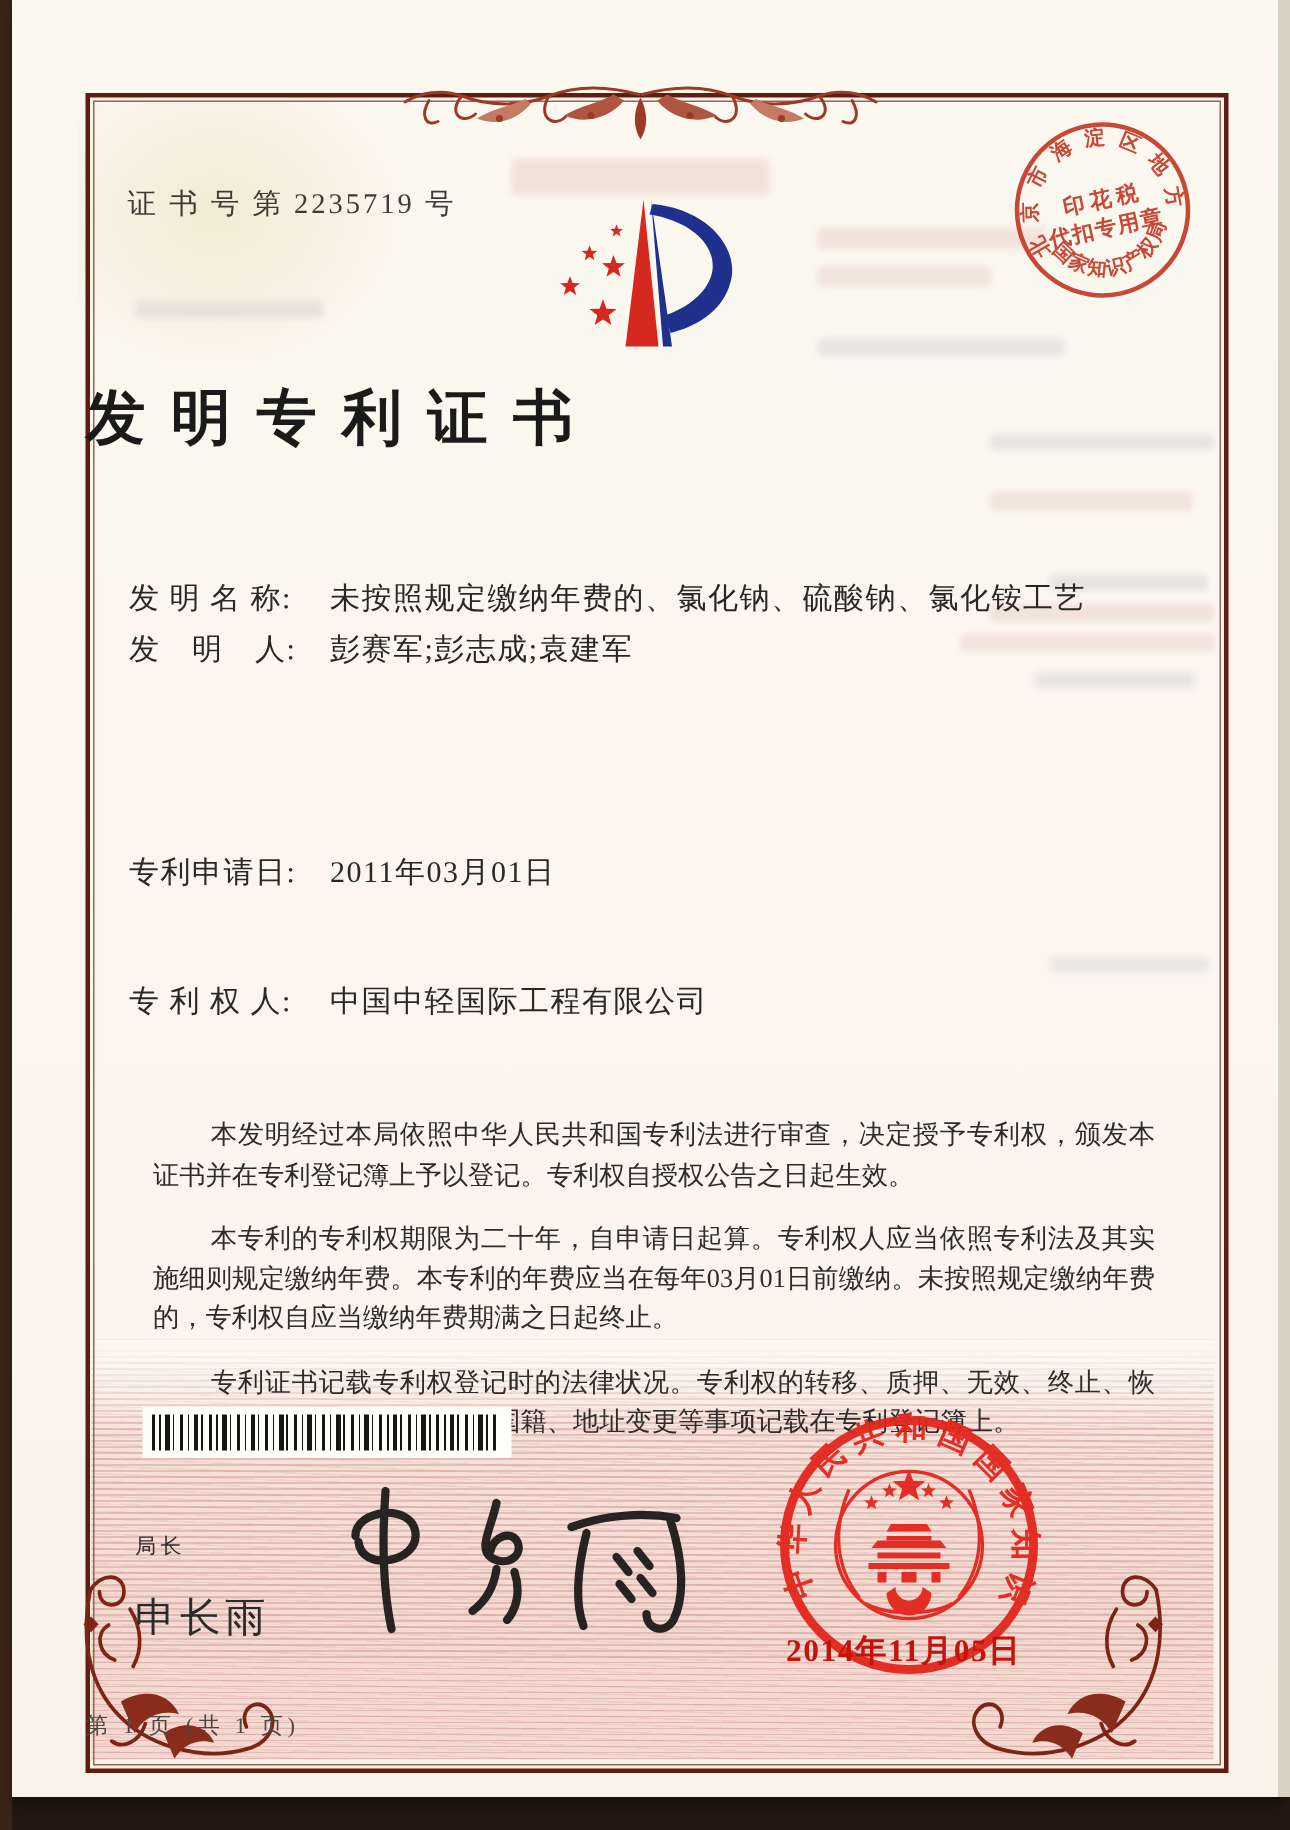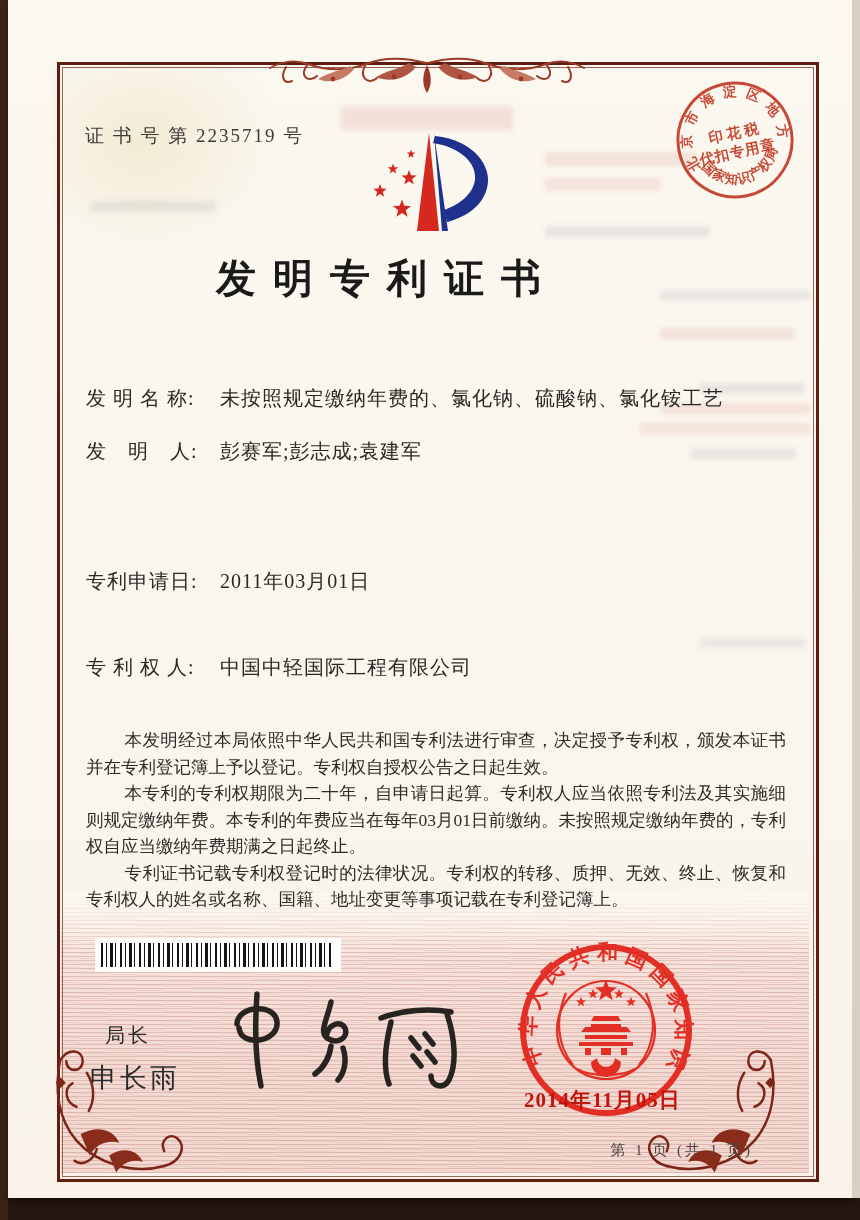--- a/index.html
+++ b/index.html
@@ -25,38 +25,38 @@
     background:
       repeating-linear-gradient(0deg, rgba(188,110,98,.30) 0 1px, rgba(188,110,98,0) 1px 4px),
       repeating-linear-gradient(2deg, rgba(205,140,128,.16) 0 1px, rgba(205,140,128,0) 1px 5px),
       linear-gradient(180deg,#fbf6ef 0%,#f6e3dc 22%,#f3dbd4 60%,#f2d9d2 100%);
   }
   .wavy::before{content:"";position:absolute;left:0;top:0;right:0;height:60px;
     background:linear-gradient(180deg,#fbf7ef 0%,rgba(251,247,239,0) 100%);}
   .ghost{position:absolute;filter:blur(2.5px);border-radius:3px;}
   .cert-no{position:absolute;left:77px;top:123px;font-size:19px;letter-spacing:2px;color:#3e3a36;}
   .title{position:absolute;left:49px;top:251px;width:756px;padding-right:96px;box-sizing:border-box;
-    text-align:center;font-size:40px;font-weight:bold;letter-spacing:17px;color:#1a1a1a;}
+    text-align:left;font-size:40px;font-weight:bold;letter-spacing:17px;color:#1a1a1a;}
   .field{position:absolute;left:78px;font-size:20px;color:#2a2825;white-space:nowrap;}
   .field .lab{display:inline-block;width:134px;letter-spacing:1px;}
   .field .val{letter-spacing:1px;}
   .paras{position:absolute;left:78px;top:727px;width:700px;font-size:17.5px;line-height:26.5px;
     color:#2e2b28;text-align:justify;}
-  .paras p{margin:0;text-indent:2.2em;}
+  .paras p{margin:16px;text-indent:2.2em;}
   .barcode-pad{position:absolute;left:87px;top:938px;width:246px;height:34px;background:#fdfdfb;}
   .barcode{position:absolute;left:6px;top:5px;width:232px;height:24px;
     background:repeating-linear-gradient(90deg,#161514 0 2px,rgba(0,0,0,0) 2px 5px,#161514 5px 6px,rgba(0,0,0,0) 6px 9px,#161514 9px 12px,rgba(0,0,0,0) 12px 14px,#161514 14px 15px,rgba(0,0,0,0) 15px 19px);}
-  .sig-title{position:absolute;left:82px;top:1022px;font-size:20px;color:#2a2a2a;letter-spacing:3px;margin-left:15px;}
+  .sig-title{position:absolute;left:82px;top:1022px;font-size:14px;color:#2a2a2a;letter-spacing:3px;}
   .sig-name{position:absolute;left:82px;top:1060px;font-size:27px;color:#2a2a2a;letter-spacing:3px;}
   .signature{position:absolute;left:195px;top:988px;}
   .seal{position:absolute;left:503px;top:935px;opacity:.94;}
   .seal-date{position:absolute;left:516px;top:1086px;font-size:21px;font-weight:bold;
     color:#c1150c;letter-spacing:1px;}
   .footer{position:absolute;left:49px;top:1141px;width:756px;padding-right:60px;box-sizing:border-box;
-    text-align:right;font-size:15px;letter-spacing:3px;color:#4a463f;}
+    text-align:left;font-size:15px;letter-spacing:3px;color:#4a463f;}
   .tax-stamp{position:absolute;left:665px;top:78px;transform:rotate(-12deg);opacity:.92;}
   .logo{position:absolute;left:325px;top:128px;}
   .garland{position:absolute;left:258px;top:55px;}
   .corner{position:absolute;top:1033px;}
   .corner.bl{left:39px;}
   .corner.br{left:636px;transform:scaleX(-1);}
 </style>
 </head>
 <body>
 
@@ -141,21 +141,21 @@
     <path d="M96,5 L106,103 L84,103 Z" fill="#d5281e"></path>
     <path d="M101,5 L115,103 L109,103 Z" fill="#20318d"></path>
     <path d="M102,8 C142,12 160,40 154,60 C149,80 130,90 114,94 L111,82 C126,77 140,66 142,52 C144,34 126,19 100,15 Z" fill="#20318d"></path>
   </svg>
 
   <div class="title">发明专利证书</div>
 
   <div class="field" style="top:385px">
     <span class="lab">发 明 名 称:</span><span class="val">未按照规定缴纳年费的、氯化钠、硫酸钠、氯化铵工艺</span>
   </div>
-  <div class="field" style="top:438px">
+  <div class="field" style="top:419px">
     <span class="lab">发　明　人:</span><span class="val">彭赛军;彭志成;袁建军</span>
   </div>
   <div class="field" style="top:568px">
     <span class="lab">专利申请日:</span><span class="val">2011年03月01日</span>
   </div>
   <div class="field" style="top:654px">
     <span class="lab">专 利 权 人:</span><span class="val">中国中轻国际工程有限公司</span>
   </div>
 
   <div class="paras">

